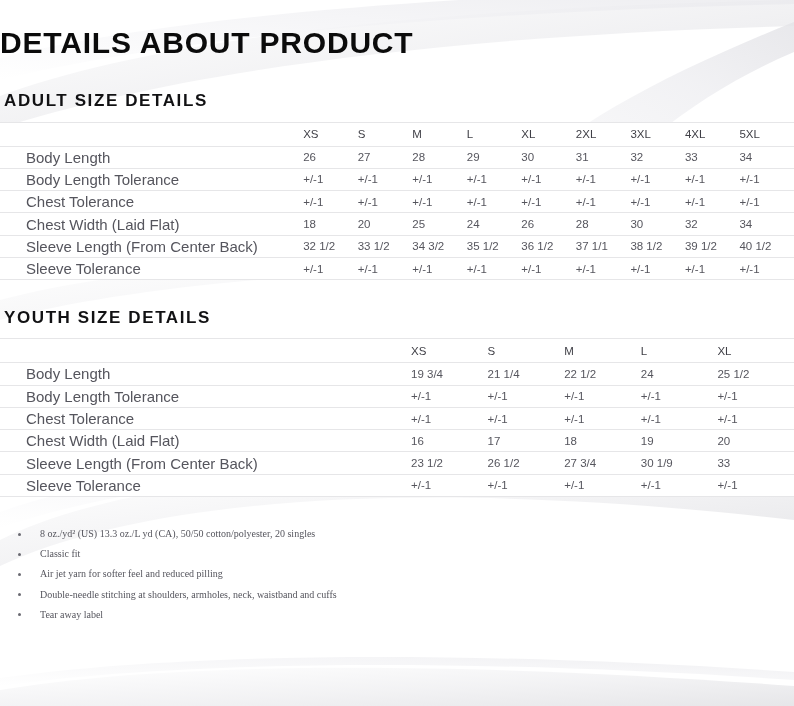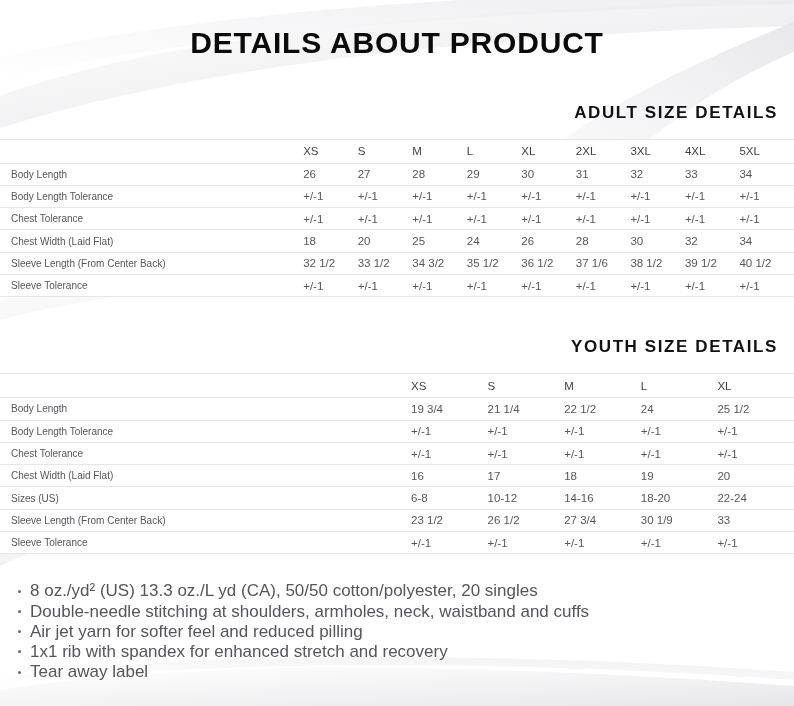--- a/index.html
+++ b/index.html
@@ -24,40 +24,39 @@
   }
   #page {
     position: relative;
     z-index: 1;
     width: 794px;
     height: 706px;
   }
 
   
   .main-title {
-    text-align: center;
     font-family: "Liberation Sans", sans-serif;
     font-size: 30px;
     font-weight: bold;
     letter-spacing: 0.8px;
     color: #0b0b0b;
     margin: 0;
     padding-top: 27px;
     line-height: 1.05;
   }
 
   
   .section-title {
-    text-align: right;
+    text-align: left;
     font-family: "Liberation Sans", sans-serif;
     font-size: 17px;
     font-weight: bold;
     letter-spacing: 1.6px;
     color: #111113;
-    margin: 16px;
+    margin: 4px;
   }
   #adult-section-title { padding-top: 28px; }
   #youth-section-title { padding-top: 24px; }
 
   
   .size-table {
     width: 794px;
     border-collapse: collapse;
     background: #ffffff;
     table-layout: fixed;
@@ -72,23 +71,23 @@
   .size-table th, .size-table td {
     border-top: 1px solid #e6e6e8;
     border-bottom: 1px solid #e6e6e8;
     padding: 0;
     text-align: left;
     font-weight: normal;
     vertical-align: middle;
     white-space: nowrap;
   }
   .size-table .rowlabel {
-    padding-left: 11px;
+    padding-left: 26px;
     color: #55555d;
-    font-size: 10px;
+    font-size: 15px;
   }
   .size-table .val {
     color: #55555d;
     font-size: 11.5px;
   }
   .size-table thead th {
     color: #3f3f46;
     font-size: 11.5px;
   }
   .size-table thead tr { height: 24px; margin-left: 41px; }
@@ -103,25 +102,25 @@
 
   
   .features {
     list-style: none;
     margin: 0;
     padding: 0;
     padding-top: 27px;
   }
   .features li {
     position: relative;
-    font-family: Liberation Sans, sans-serif;
-    font-size: 17px;
+    font-family: Liberation Serif, serif;
+    font-size: 10px;
     color: #55555d;
     line-height: 20.2px;
-    padding-left: 30px;
+    padding-left: 40px;
   }
   .features li::before {
     content: "";
     position: absolute;
     left: 18px;
     top: 8.5px;
     width: 3px;
     height: 3px;
     border-radius: 50%;
     background: #6a6a72;
@@ -241,21 +240,21 @@
         <td class="val">32</td>
         <td class="val">34</td>
       </tr>
       <tr>
         <td class="rowlabel">Sleeve Length (From Center Back)</td>
         <td class="val">32 1/2</td>
         <td class="val">33 1/2</td>
         <td class="val">34 3/2</td>
         <td class="val">35 1/2</td>
         <td class="val">36 1/2</td>
-        <td class="val">37 1/6</td>
+        <td class="val">37 1/1</td>
         <td class="val">38 1/2</td>
         <td class="val">39 1/2</td>
         <td class="val">40 1/2</td>
       </tr>
       <tr>
         <td class="rowlabel">Sleeve Tolerance</td>
         <td class="val">+/-1</td>
         <td class="val">+/-1</td>
         <td class="val">+/-1</td>
         <td class="val">+/-1</td>
@@ -316,47 +315,39 @@
       </tr>
       <tr>
         <td class="rowlabel">Chest Width (Laid Flat)</td>
         <td class="val">16</td>
         <td class="val">17</td>
         <td class="val">18</td>
         <td class="val">19</td>
         <td class="val">20</td>
       </tr>
       <tr>
-        <td class="rowlabel">Sizes (US)</td>
-        <td class="val">6-8</td>
-        <td class="val">10-12</td>
-        <td class="val">14-16</td>
-        <td class="val">18-20</td>
-        <td class="val">22-24</td>
-      </tr>
-      <tr>
         <td class="rowlabel">Sleeve Length (From Center Back)</td>
         <td class="val">23 1/2</td>
         <td class="val">26 1/2</td>
         <td class="val">27 3/4</td>
         <td class="val">30 1/9</td>
         <td class="val">33</td>
       </tr>
       <tr>
         <td class="rowlabel">Sleeve Tolerance</td>
         <td class="val">+/-1</td>
         <td class="val">+/-1</td>
         <td class="val">+/-1</td>
         <td class="val">+/-1</td>
         <td class="val">+/-1</td>
       </tr>
     </tbody>
   </table>
 
   <ul class="features">
     <li>8 oz./yd² (US) 13.3 oz./L yd (CA), 50/50 cotton/polyester, 20 singles</li>
+    <li>Classic fit</li>
+    <li>Air jet yarn for softer feel and reduced pilling</li>
     <li>Double-needle stitching at shoulders, armholes, neck, waistband and cuffs</li>
-    <li>Air jet yarn for softer feel and reduced pilling</li>
-    <li>1x1 rib with spandex for enhanced stretch and recovery</li>
     <li>Tear away label</li>
   </ul>
 
 </div>
 
 </body></html>

